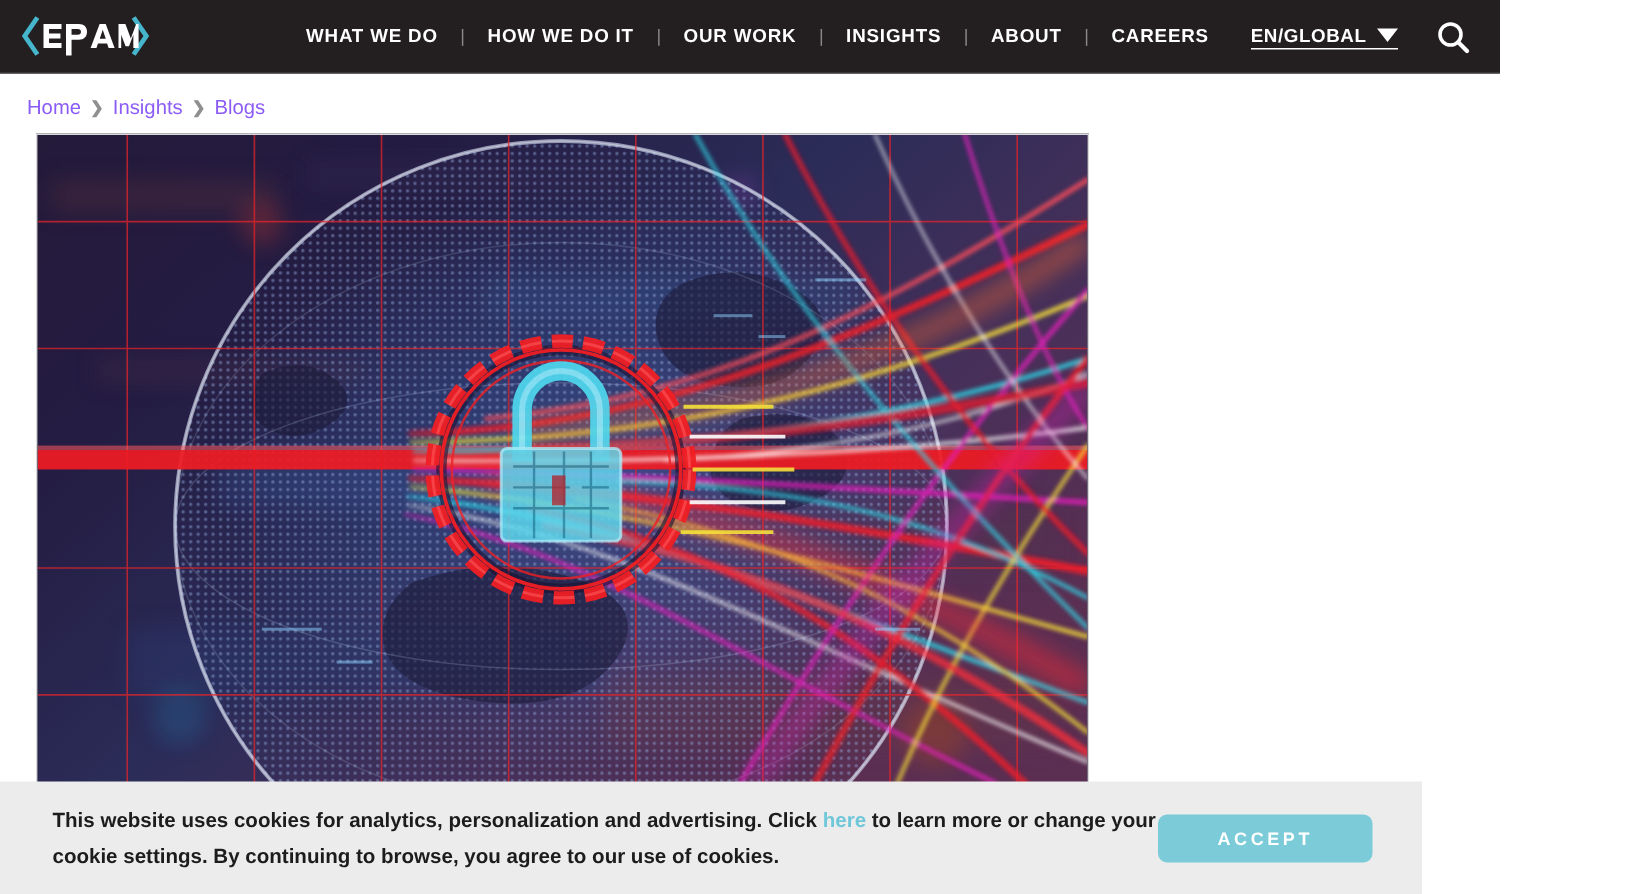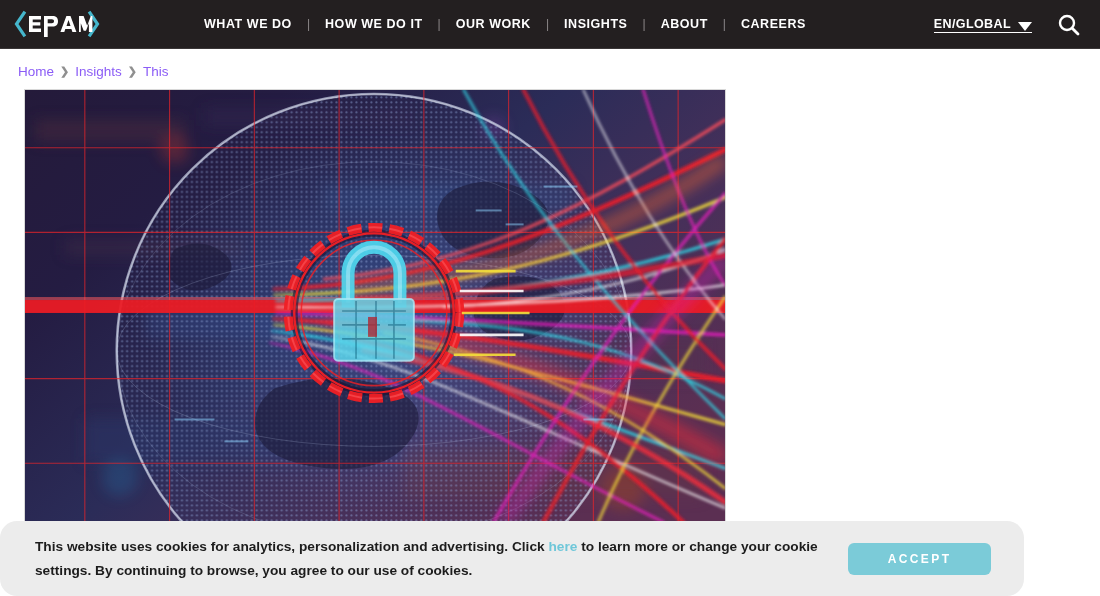--- a/index.html
+++ b/index.html
@@ -17,21 +17,21 @@
     position: relative;
     width: 1100px;
     height: 596px;
     background: #ffffff;
   }
 
   
   .navbar {
     position: absolute;
     top: 0; left: 0;
-    width: 1100px;
+    width: 1000px;
     height: 49px;
     background: #231f20;
     border-bottom: 1px solid #3a3637;
     display: flex;
     align-items: center;
   }
 
   .logo {
     margin-left: 14px;
     display: flex;
@@ -74,21 +74,21 @@
     display: flex;
     align-items: center;
     gap: 22px;
   }
   .lang-switch {
     color: #ffffff;
     font-size: 12.5px;
     font-weight: bold;
     letter-spacing: 0.4px;
     display: flex;
-    align-items: flex-end;
+    align-items: center;
     gap: 7px;
     border-bottom: 1.5px solid #ffffff;
     padding-bottom: 1px;
     cursor: pointer;
     white-space: nowrap;
   }
   .caret {
     display: inline-block;
     width: 0; height: 0;
     border-left: 7px solid transparent;
@@ -141,29 +141,28 @@
     inset: 0;
     width: 100%;
     height: 100%;
   }
 
   
   .cookie-banner {
     position: absolute;
     left: 0;
     bottom: 0;
-    width: 1024px;
+    width: 948px;
     height: 75px;
     background: #ececec;
     display: flex;
     align-items: center;
     justify-content: space-between;
     padding: 0 33px 0 35px;
     z-index: 30;
-    border-radius: 17px;
   }
   .cookie-text {
     font-size: 13.7px;
     font-weight: bold;
     color: #1c1c1c;
     line-height: 1.72;
     max-width: 845px;
     font-family: "Liberation Sans", sans-serif;
   }
   .cookie-link {
@@ -236,21 +235,21 @@
         </svg>
       </button>
     </div>
   </div>
 
   <div class="breadcrumb">
     <span class="crumb">Home</span>
     <span class="crumb-sep">❯</span>
     <span class="crumb">Insights</span>
     <span class="crumb-sep">❯</span>
-    <span class="crumb">This</span>
+    <span class="crumb">Blogs</span>
   </div>
 
   <div class="hero-wrap">
     <svg class="hero-canvas" viewBox="0 0 702 434" preserveAspectRatio="none">
       <defs>
         <linearGradient id="bgGrad" x1="0" y1="0" x2="1" y2="0.7">
           <stop offset="0" stop-color="#241a3a"></stop>
           <stop offset="0.25" stop-color="#241c42"></stop>
           <stop offset="0.52" stop-color="#2b2c58"></stop>
           <stop offset="0.75" stop-color="#45305a"></stop>

